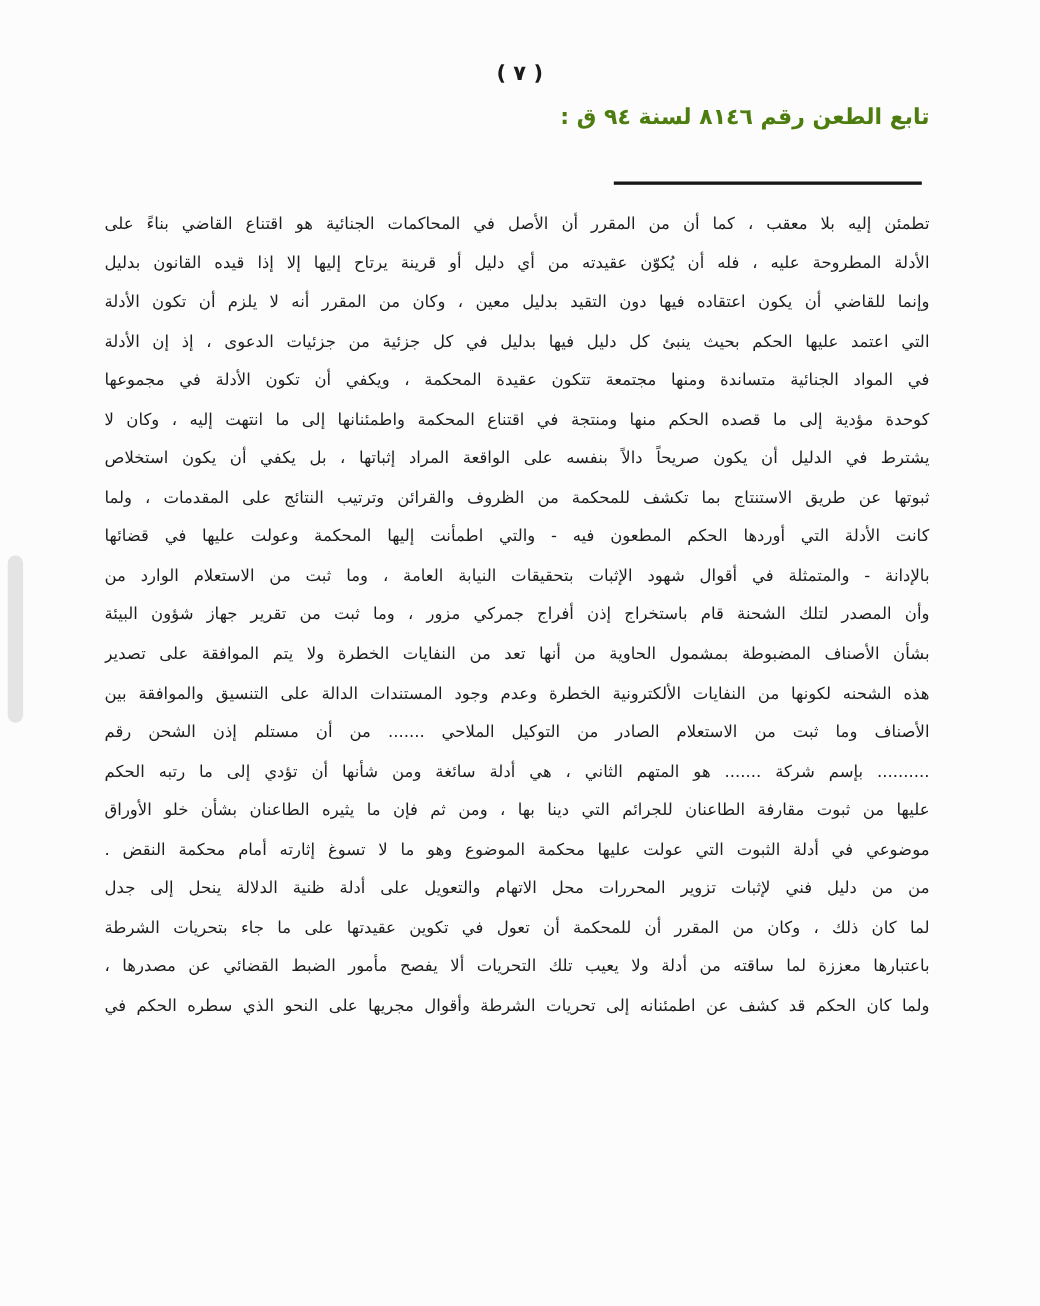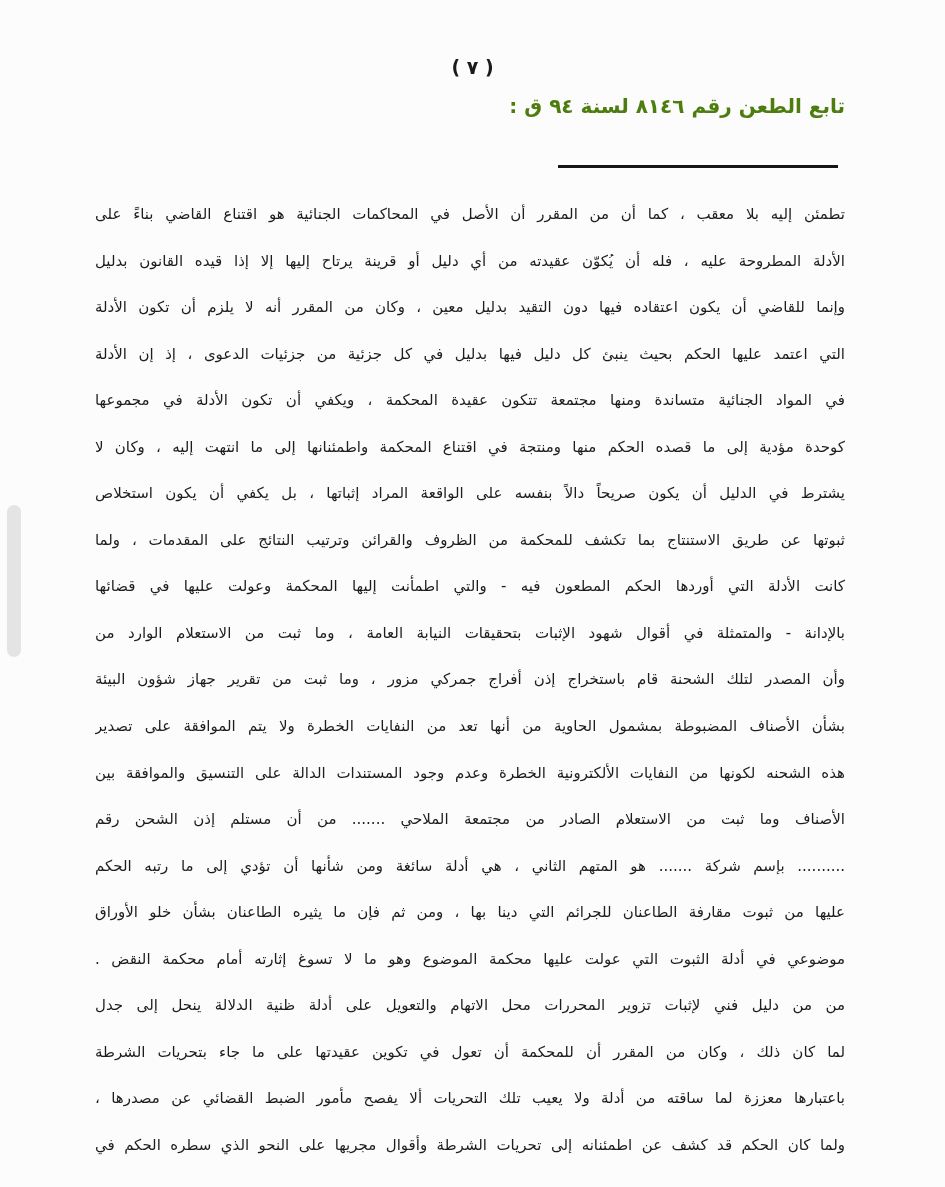--- a/index.html
+++ b/index.html
@@ -63,21 +63,20 @@
     font-size: 15px;
     color: #1d1d1d;
   }
   .line {
     height: 35.55px;
     line-height: 35.55px;
     text-align: justify;
     text-align-last: justify;
     overflow: hidden;
     white-space: normal;
-    margin-top: 11px;
   }
 </style>
 </head>
 <body>
 
 <div class="page">
 
   <div class="scroll-thumb"></div>
 
   <div class="page-number">( ٧ )</div>
@@ -93,21 +92,21 @@
       <div class="line">التي اعتمد عليها الحكم بحيث ينبئ كل دليل فيها بدليل في كل جزئية من جزئيات الدعوى ، إذ إن الأدلة</div>
       <div class="line">في المواد الجنائية متساندة ومنها مجتمعة تتكون عقيدة المحكمة ، ويكفي أن تكون الأدلة في مجموعها</div>
       <div class="line">كوحدة مؤدية إلى ما قصده الحكم منها ومنتجة في اقتناع المحكمة واطمئنانها إلى ما انتهت إليه ، وكان لا</div>
       <div class="line">يشترط في الدليل أن يكون صريحاً دالاً بنفسه على الواقعة المراد إثباتها ، بل يكفي أن يكون استخلاص</div>
       <div class="line">ثبوتها عن طريق الاستنتاج بما تكشف للمحكمة من الظروف والقرائن وترتيب النتائج على المقدمات ، ولما</div>
       <div class="line">كانت الأدلة التي أوردها الحكم المطعون فيه - والتي اطمأنت إليها المحكمة وعولت عليها في قضائها</div>
       <div class="line">بالإدانة - والمتمثلة في أقوال شهود الإثبات بتحقيقات النيابة العامة ، وما ثبت من الاستعلام الوارد من</div>
       <div class="line">وأن المصدر لتلك الشحنة قام باستخراج إذن أفراج جمركي مزور ، وما ثبت من تقرير جهاز شؤون البيئة</div>
       <div class="line">بشأن الأصناف المضبوطة بمشمول الحاوية من أنها تعد من النفايات الخطرة ولا يتم الموافقة على تصدير</div>
       <div class="line">هذه الشحنه لكونها من النفايات الألكترونية الخطرة وعدم وجود المستندات الدالة على التنسيق والموافقة بين</div>
-      <div class="line">الأصناف وما ثبت من الاستعلام الصادر من مجتمعة الملاحي ....... من أن مستلم إذن الشحن رقم</div>
+      <div class="line">الأصناف وما ثبت من الاستعلام الصادر من التوكيل الملاحي ....... من أن مستلم إذن الشحن رقم</div>
       <div class="line">.......... بإسم شركة ....... هو المتهم الثاني ، هي أدلة سائغة ومن شأنها أن تؤدي إلى ما رتبه الحكم</div>
       <div class="line">عليها من ثبوت مقارفة الطاعنان للجرائم التي دينا بها ، ومن ثم فإن ما يثيره الطاعنان بشأن خلو الأوراق</div>
       <div class="line">موضوعي في أدلة الثبوت التي عولت عليها محكمة الموضوع وهو ما لا تسوغ إثارته أمام محكمة النقض .</div>
       <div class="line">من من دليل فني لإثبات تزوير المحررات محل الاتهام والتعويل على أدلة ظنية الدلالة  ينحل إلى جدل</div>
       <div class="line">لما كان ذلك ، وكان من المقرر أن للمحكمة أن تعول في تكوين عقيدتها على ما جاء بتحريات الشرطة</div>
       <div class="line">باعتبارها معززة لما ساقته من أدلة ولا يعيب تلك التحريات ألا يفصح مأمور الضبط القضائي عن مصدرها ،</div>
       <div class="line">ولما كان الحكم قد كشف عن اطمئنانه إلى تحريات الشرطة وأقوال مجريها على النحو الذي سطره الحكم في</div>
     </div>
 
 </div>

